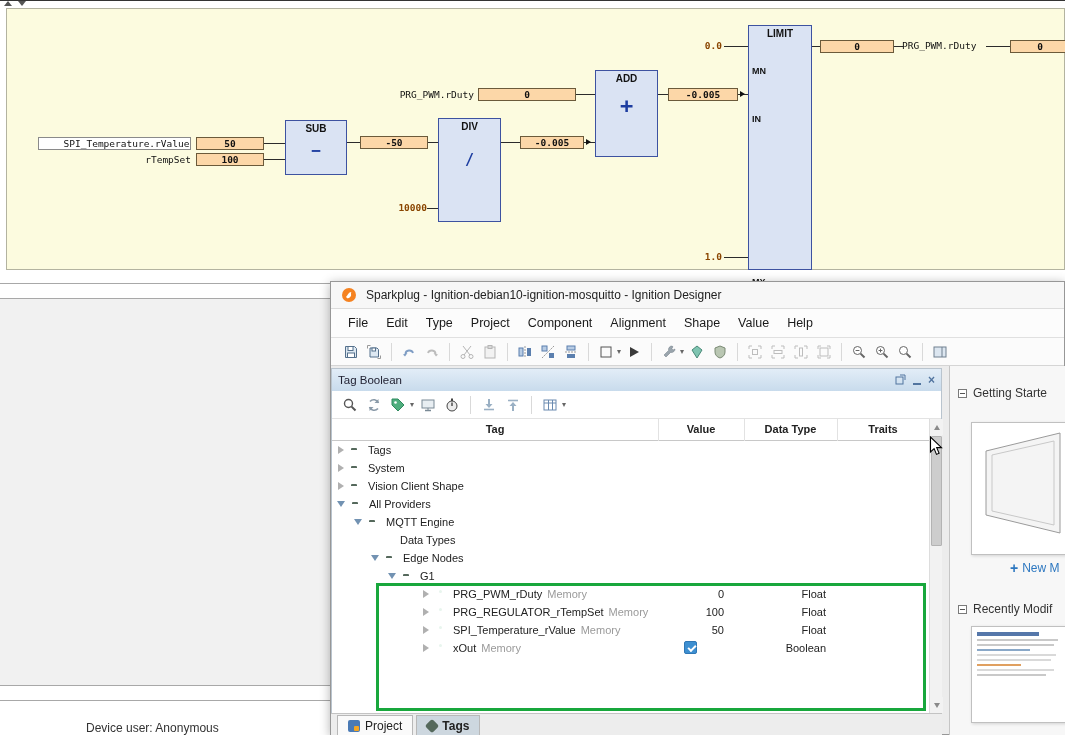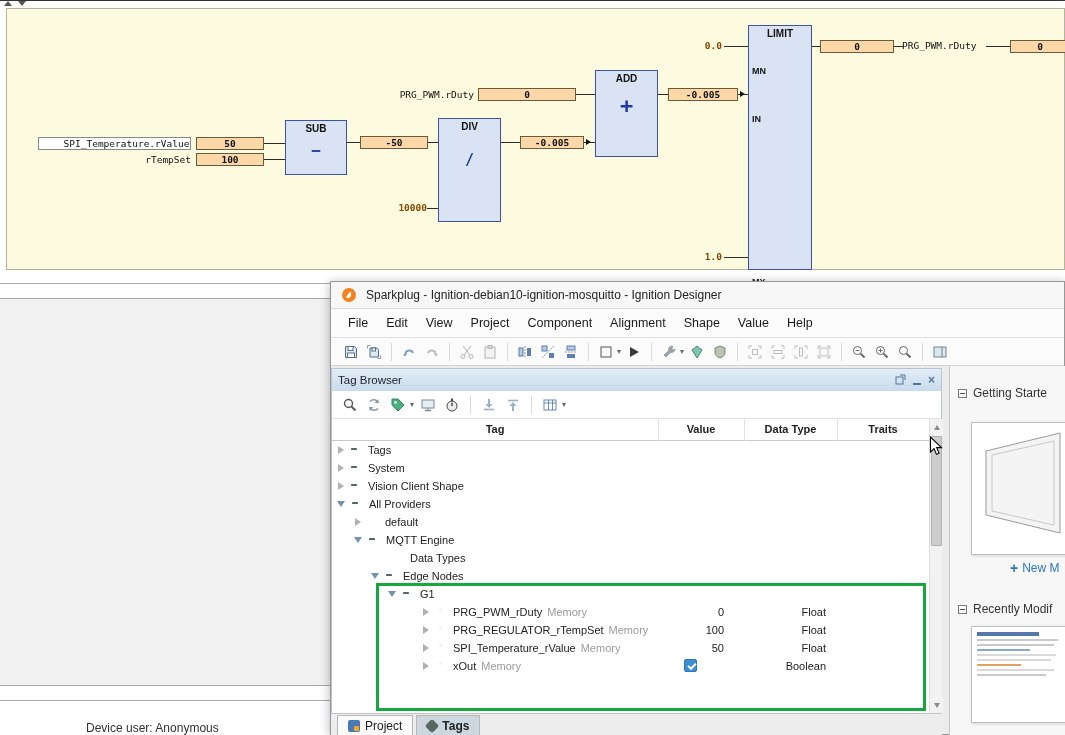--- a/index.html
+++ b/index.html
@@ -186,21 +186,21 @@
             <circle cx="8" cy="8" r="7" fill="#f58220"></circle>
             <path d="M5.2 9.4c2-1 2-4.4 5.2-4.4-1.2 2 .8 3-1.2 5s-4 1.2-4-.6z" fill="#fff"></path>
           </svg>
       </span>
       <span class="title-text">Sparkplug - Ignition-debian10-ignition-mosquitto - Ignition Designer</span>
     </div>
 
     <div class="menubar">
       <span class="menu-item">File</span>
       <span class="menu-item">Edit</span>
-      <span class="menu-item">View</span>
+      <span class="menu-item">Type</span>
       <span class="menu-item">Project</span>
       <span class="menu-item">Component</span>
       <span class="menu-item">Alignment</span>
       <span class="menu-item">Shape</span>
       <span class="menu-item">Value</span>
       <span class="menu-item">Help</span>
     </div>
 
     <div class="maintoolbar">
       <span class="tbi">
@@ -347,21 +347,21 @@
       <span class="tbi">
           <svg viewBox="0 0 16 16">
             <rect x="2" y="3" width="12" height="10" fill="#dce6f0" stroke="#708090"></rect>
             <line x1="10" y1="3" x2="10" y2="13" stroke="#708090"></line>
           </svg>
         </span>
     </div>
 
     <div class="tagbrowser">
       <div class="tb-header">
-        <span>Tag Browser</span>
+        <span>Tag Boolean</span>
         <span class="tb-hbtns">
           <span class="b"><svg width="11" height="11" viewBox="0 0 11 11">
                 <rect x="1" y="3" width="7" height="7" fill="none" stroke="#51749f"></rect>
                 <path d="M5 1h5v5" fill="none" stroke="#51749f"></path>
               </svg></span>
           <span class="minbar"></span>
           <span class="b" style="font-weight:bold;">×</span>
         </span>
       </div>
 
@@ -453,30 +453,25 @@
             <span class="exp-c"></span>
             <span class="ic"><span class="ic-folder"></span></span>
             <span class="tlabel">Vision Client Shape</span>
           </div>
         <div class="trow" style="padding-left:4px;">
             <span class="exp-e"></span>
             <span class="ic"><span class="ic-folder"></span></span>
             <span class="tlabel">All Providers</span>
           </div>
         <div class="trow" style="padding-left:21px;">
-            <span class="exp-c"></span>
-            <span class="ic"><span class="ic-provider"></span></span>
-            <span class="tlabel">default</span>
-          </div>
-        <div class="trow" style="padding-left:21px;">
             <span class="exp-e"></span>
             <span class="ic"><span class="ic-folder"></span></span>
             <span class="tlabel">MQTT Engine</span>
           </div>
-        <div class="trow" style="margin-left:48px;">
+        <div class="trow" style="padding-left:38px;">
             <span class="exp-n"></span>
             <span class="ic"><span class="ic-types"></span></span>
             <span class="tlabel">Data Types</span>
           </div>
         <div class="trow" style="padding-left:38px;">
             <span class="exp-e"></span>
             <span class="ic"><span class="ic-folder"></span></span>
             <span class="tlabel">Edge Nodes</span>
           </div>
         <div class="trow" style="padding-left:55px;">

